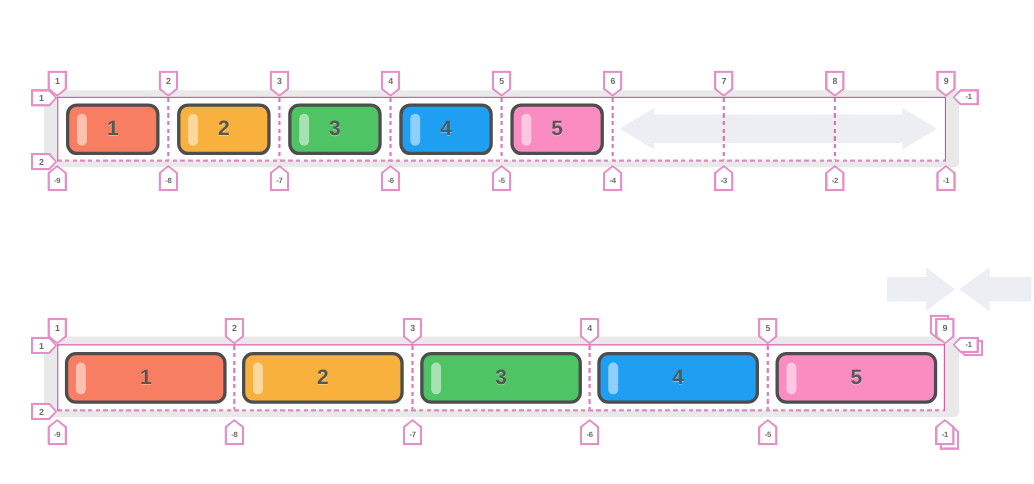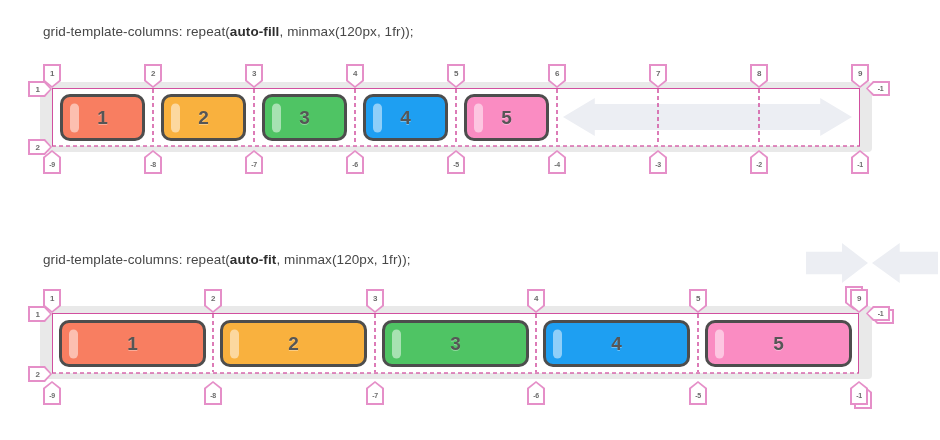--- a/index.html
+++ b/index.html
@@ -50,23 +50,21 @@
   .m-up{width:18px;height:24px;}    .m-up .inner{padding-top:5px;box-sizing:border-box;}
   .m-right{width:24px;height:16px;} .m-right .inner{padding-right:5px;box-sizing:border-box;}
   .m-left{width:24px;height:15px;}  .m-left .inner{padding-left:5px;box-sizing:border-box;}
   .ghost{z-index:4;}
 </style>
 </head>
 <body>
 
 <div class="canvas" style="--pink: #d14f9f; --marker: #e58fc8; --gray: #e9e9e9; --arrow: #eceef3; --itemborder: #4d4d4d;">
 
-  <div class="title" style="left:43px;top:24px"><span>grid-template-columns: repeat(</span><b>auto-fill</b><span>, minmax(120px, 1fr));</span></div>
-
-  <div class="title" style="left:43px;top:252px"><span>grid-template-columns: repeat(</span><b>auto-fit</b><span>, minmax(120px, 1fr));</span></div>
+
 
   <div class="viz" id="viz-0">
       <div class="gray-strip" style="left: 40px; top: 82px; width: 832px; height: 70px;"></div>
       <div class="white-area" style="left: 52px; top: 88px; width: 808px; height: 58px;"></div>
       <div class="big-arrow" style="left: 563px; top: 98px; width: 289px; height: 38px;"></div>
       <div class="item" style="left: 60px; top: 94px; width: 85px; height: 47px; background: rgb(248, 126, 97);">
         <div class="pill"></div>
         <div class="num">1</div>
       </div>
       <div class="item" style="left: 161px; top: 94px; width: 85px; height: 47px; background: rgb(249, 177, 62);">

